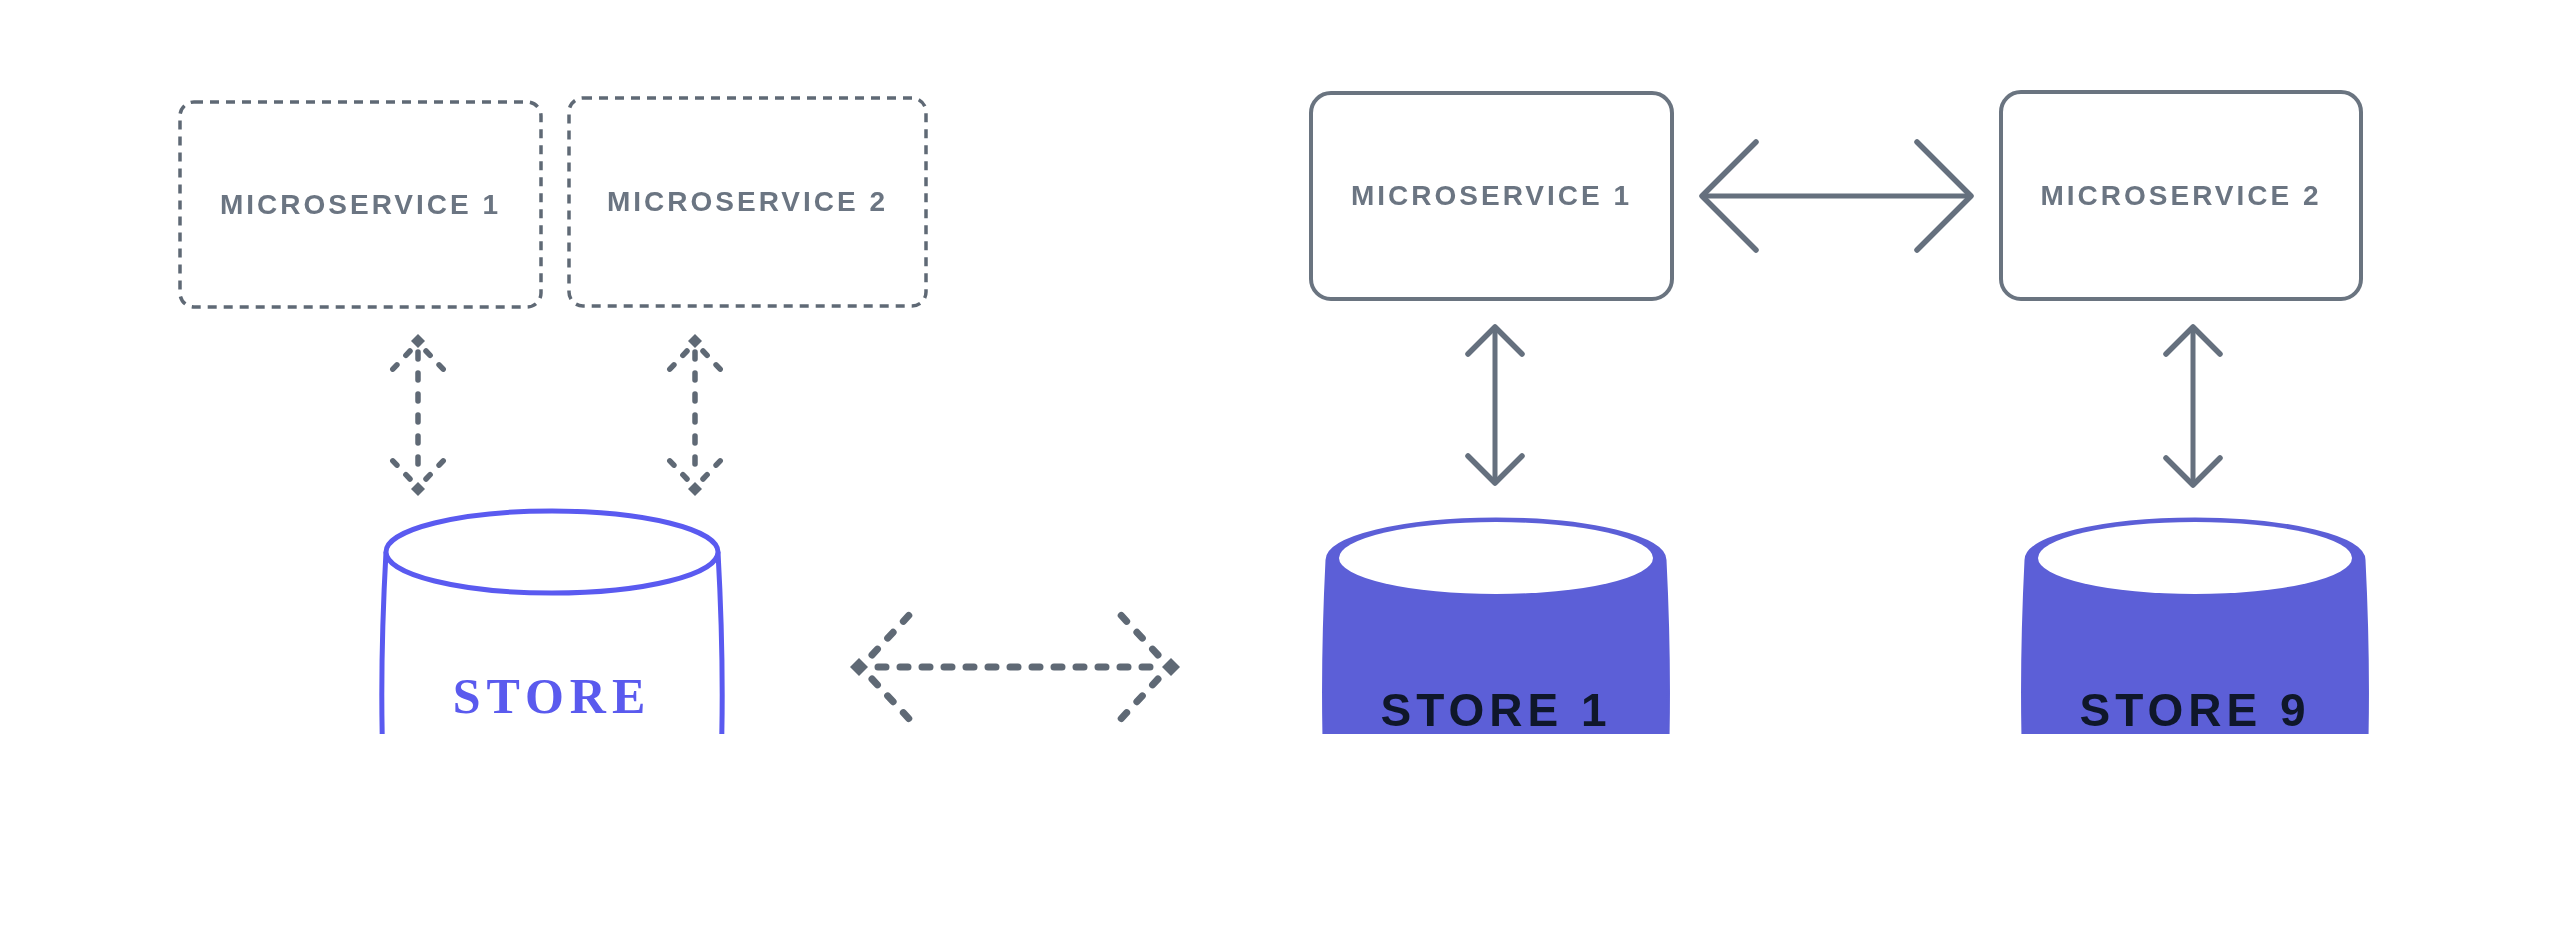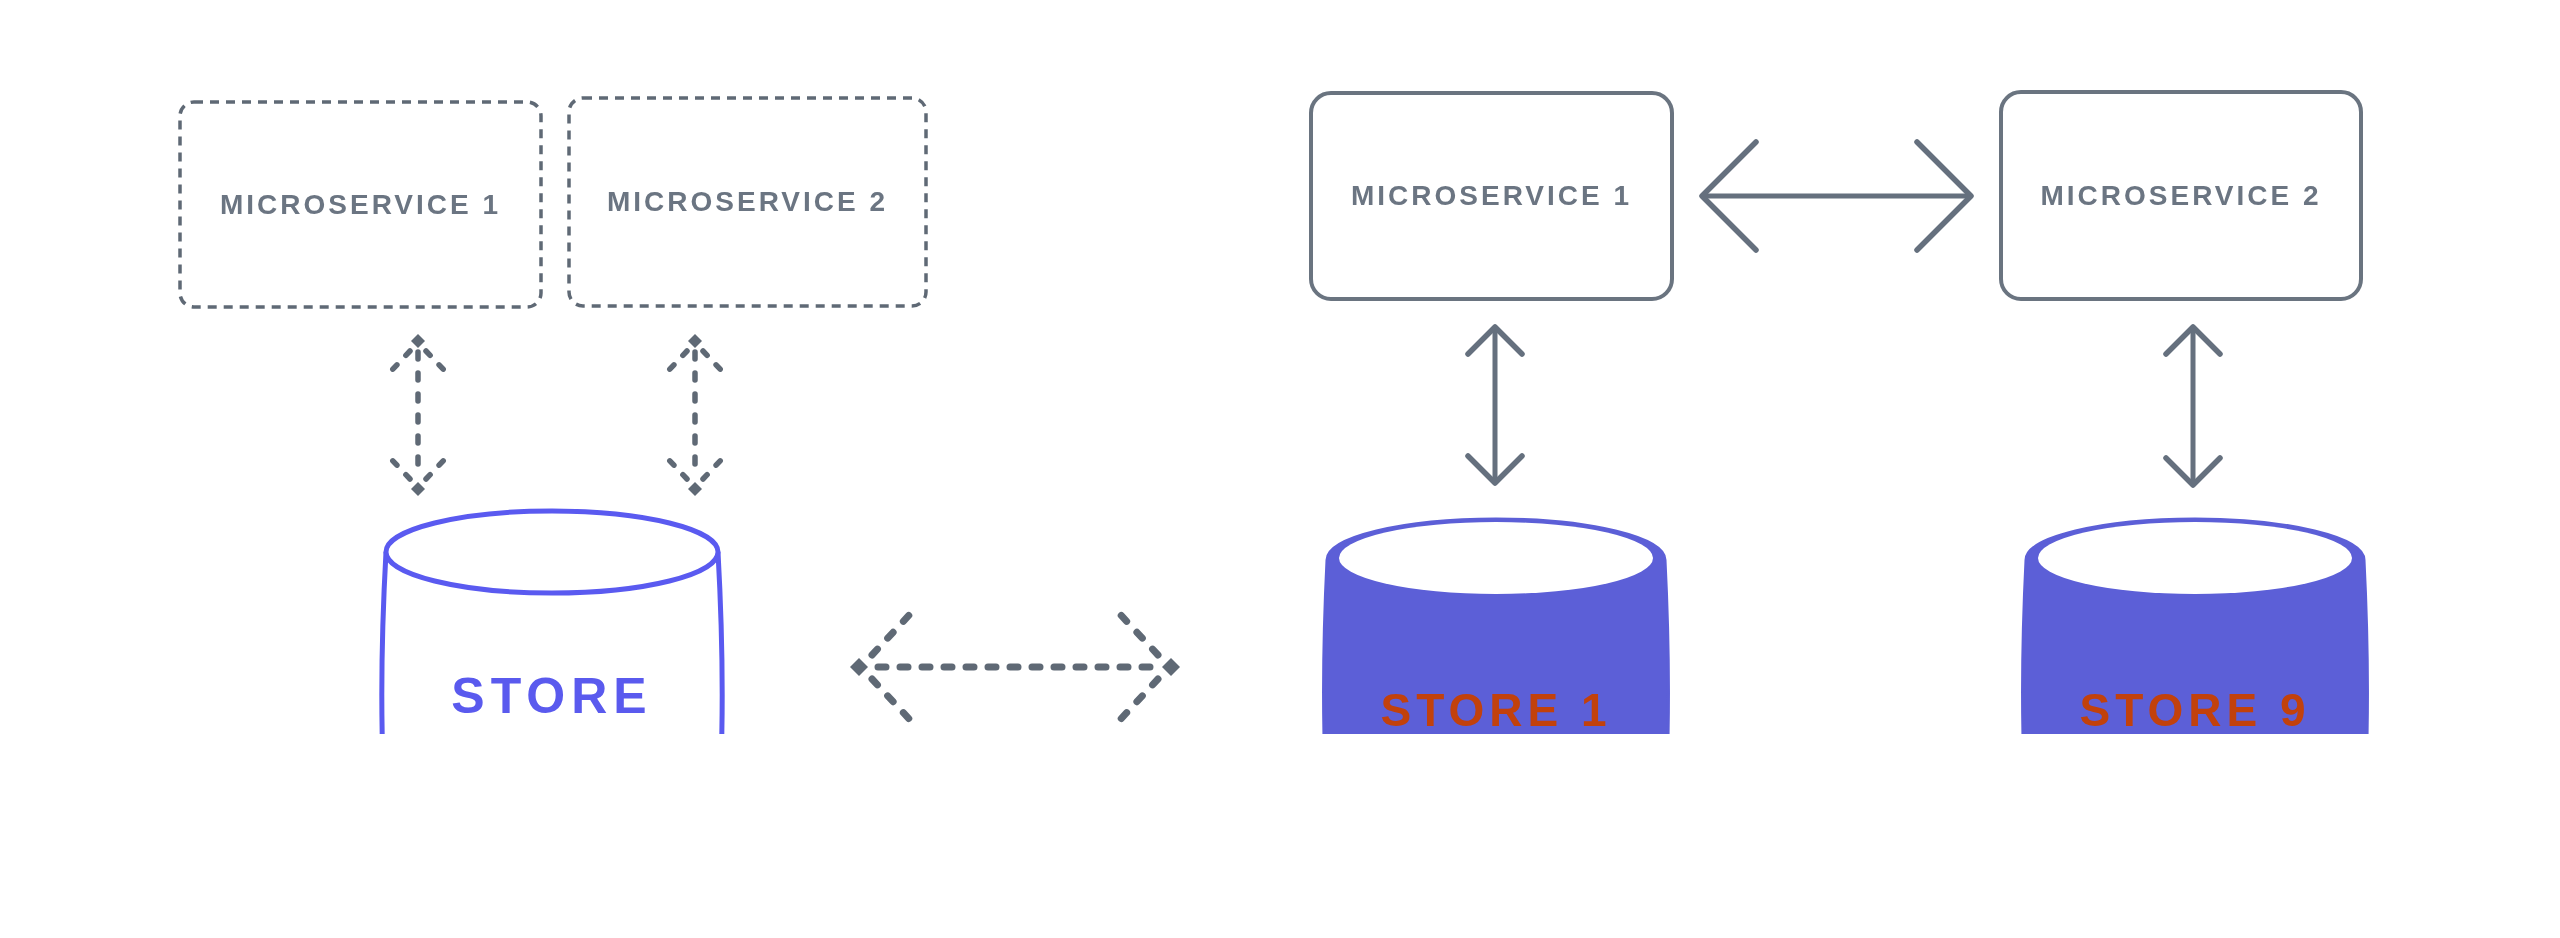--- a/index.html
+++ b/index.html
@@ -82,21 +82,21 @@
   .store-label-outline {
     font-size: 50px;
     font-weight: 700;
     letter-spacing: 6px;
     color: #5a5aee;
   }
   .store-label-filled {
     font-size: 46px;
     font-weight: 700;
     letter-spacing: 5px;
-    color: #c2410c;
+    color: #0f172a;
   }
 </style>
 </head>
 <body>
 
 <div id="canvas">
 
   <svg id="artwork" width="2560" height="938" viewBox="0 0 2560 938" xmlns="http://www.w3.org/2000/svg">
 
     <rect class="dashed-box" x="180" y="102" width="361" height="205" rx="14"></rect>
@@ -157,21 +157,21 @@
     <g>
       <path class="cyl-filled" d="M 2026 560 A 169 41 0 0 1 2364 560 C 2369 660 2369 752 2362 840 A 167 40 0 0 1 2028 840 C 2021 752 2021 660 2026 560 Z"></path>
       <ellipse class="cyl-top-white" cx="2195" cy="558" rx="157" ry="36"></ellipse>
     </g>
   </svg>
 
   <div class="label ms-label" style="left:180px; top:102px; width:361px; height:205px;">MICROSERVICE 1</div>
 
   <div class="label ms-label" style="left:569px; top:98px; width:357px; height:208px;">MICROSERVICE 2</div>
 
-  <div class="label store-label-outline" style="left:386px; top:560px; width:332px; height:272px;">STORE</div>
+  <div class="label store-label-outline" style="left:386px; top:560px; width:332px; height:272px;font-family:Liberation Serif, serif;">STORE</div>
 
   <div class="label ms-label" style="left:1311px; top:93px; width:361px; height:206px;">MICROSERVICE 1</div>
 
   <div class="label ms-label" style="left:2001px; top:92px; width:360px; height:207px;">MICROSERVICE 2</div>
 
   <div class="label store-label-filled" style="left:1327px; top:590px; width:338px; height:240px;">STORE 1</div>
 
   <div class="label store-label-filled" style="left:2026px; top:590px; width:338px; height:240px;">STORE 9</div>
 
 </div>

